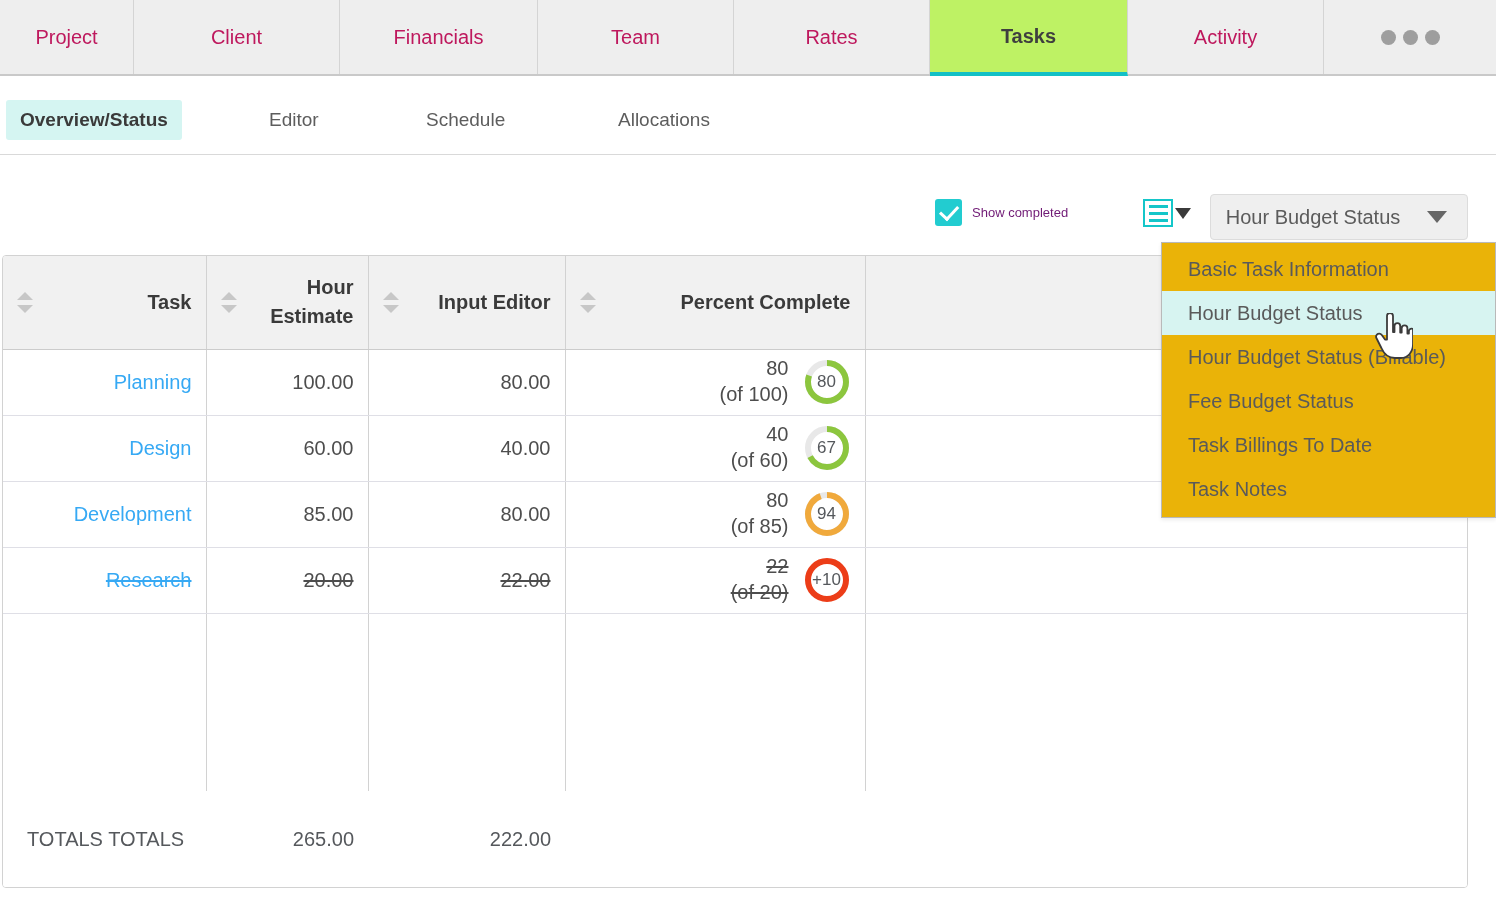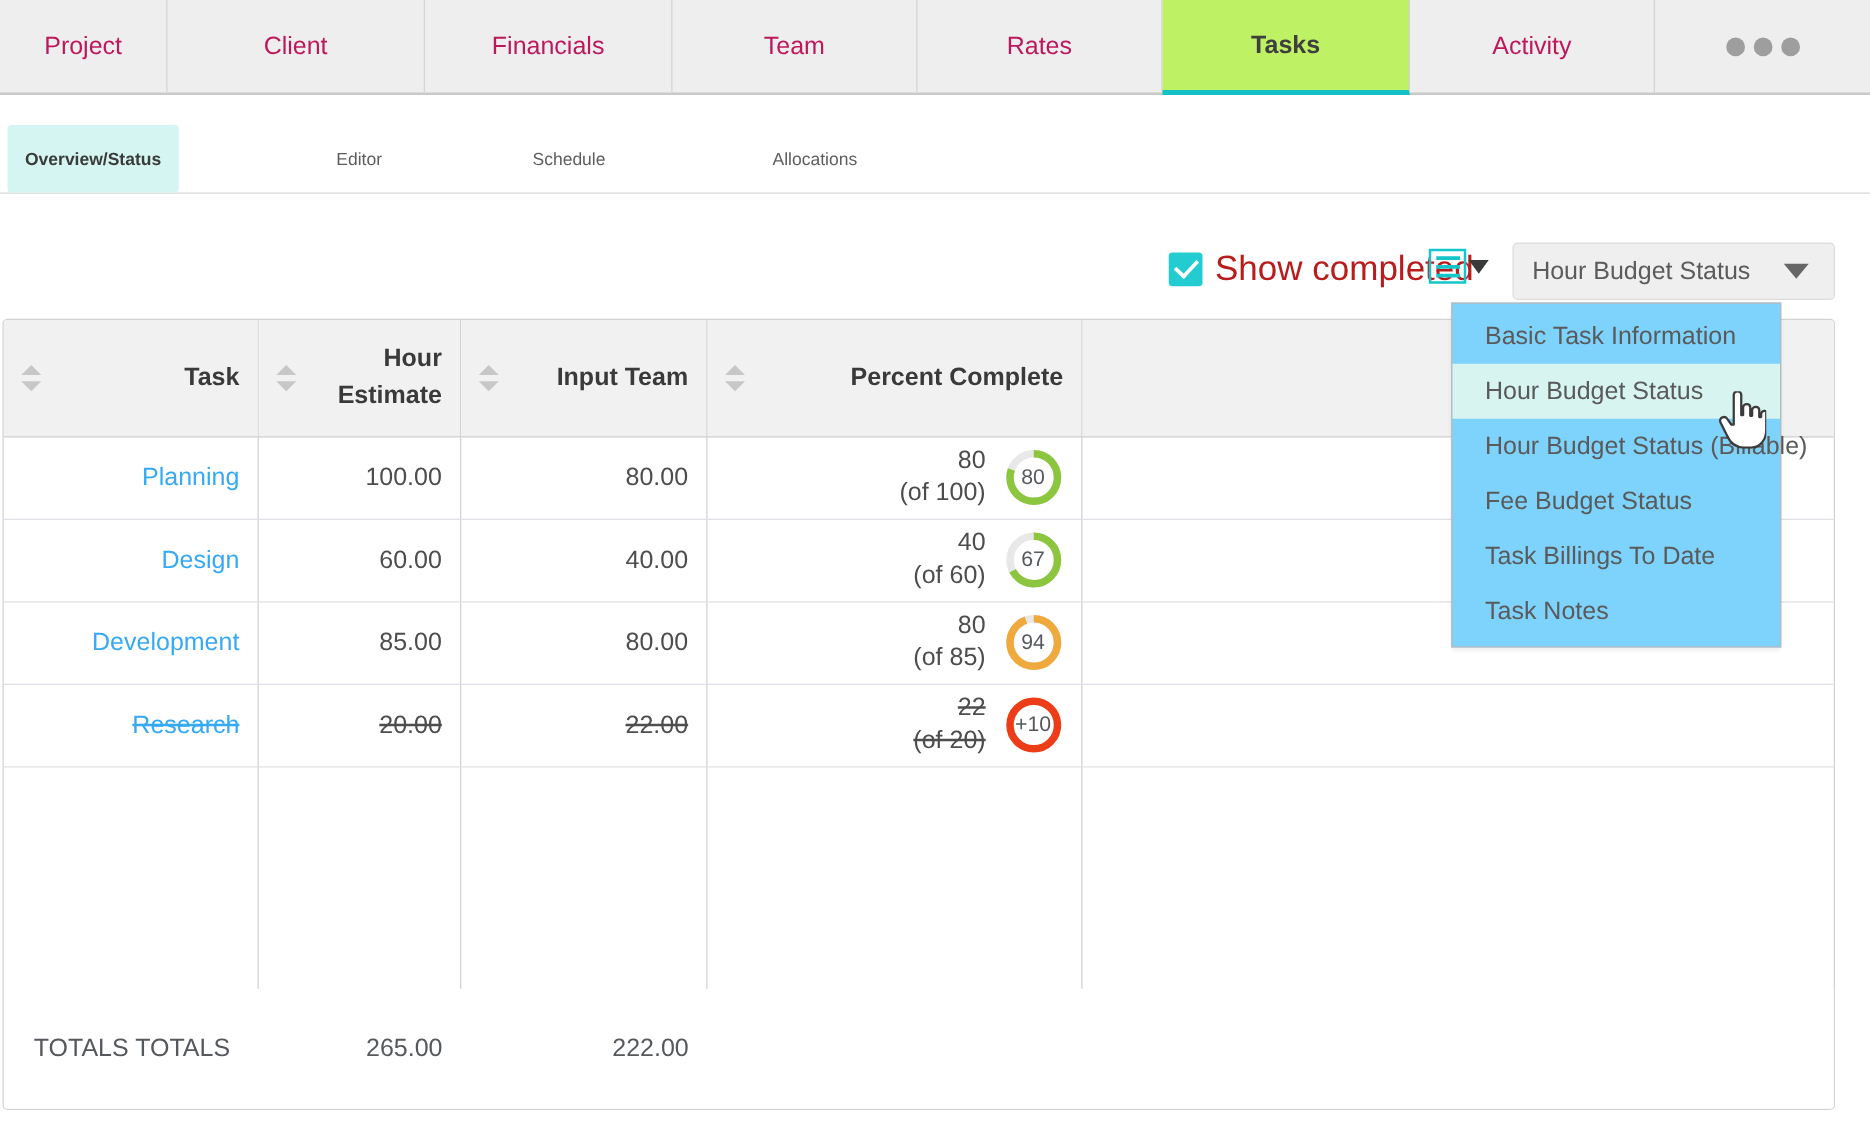--- a/index.html
+++ b/index.html
@@ -59,23 +59,23 @@
   .subbar {
     position: absolute;
     top: 76px; left: 0;
     width: 1496px; height: 79px;
     background: #ffffff;
     border-bottom: 1px solid #d9d9d9;
   }
   .sub-tab {
     position: absolute;
     top: 24px;
-    font-size: 14px;
+    font-size: 19px;
     color: #5d5d5d;
-    padding: 19px 14px;
+    padding: 9px 14px;
     border-radius: 3px;
     cursor: pointer;
     user-select: none;
     white-space: nowrap;
   }
   .sub-tab.active {
     background: #d5f5f2;
     color: #3a3a3a;
     font-weight: bold;
   }
@@ -101,21 +101,21 @@
     display: flex; align-items: center; justify-content: center;
     position: relative;
   }
   .chk-box::after {
     content: "";
     width: 8px; height: 15px;
     border: solid #ffffff;
     border-width: 0 3px 3px 0;
     transform: rotate(43deg) translate(-1px,-2px);
   }
-  .chk-label { font-size: 28px; color: #b91c1c; }
+  .chk-label { font-size: 13px; color: #701a75; }
 
   .hamb-wrap {
     position: absolute;
     left: 1143px; top: 9px;
     display: flex; align-items: center;
     gap: 2px;
     cursor: pointer;
   }
   .hamb-box {
     width: 30px; height: 28px;
@@ -160,22 +160,22 @@
     border-left: 10px solid transparent;
     border-right: 10px solid transparent;
     border-top: 12px solid #666666;
     margin-right: 20px;
   }
 
   
   .dropdown {
     position: absolute;
     left: 1161px; top: 242px;
-    width: 264px;
-    background: #7dd3fc;
+    width: 335px;
+    background: #eab308;
     border: 1px solid #b9b9b9;
     box-shadow: 0 2px 4px rgba(0,0,0,.08);
     z-index: 40;
     padding: 4px 0 6px 0;
   }
   .dd-item {
     height: 44px;
     display: flex; align-items: center;
     padding-left: 26px;
     font-size: 20px;
@@ -431,21 +431,21 @@
             </span>
             <span class="th-txt">Hour Estimate</span>
           </span>
         </th>
         <th>
           <span class="th-inner">
             <span class="sorter">
               <span class="up"></span>
               <span class="dn"></span>
             </span>
-            <span class="th-txt">Input Team</span>
+            <span class="th-txt">Input Editor</span>
           </span>
         </th>
         <th>
           <span class="th-inner">
             <span class="sorter">
               <span class="up"></span>
               <span class="dn"></span>
             </span>
             <span class="th-txt">Percent Complete</span>
           </span>

